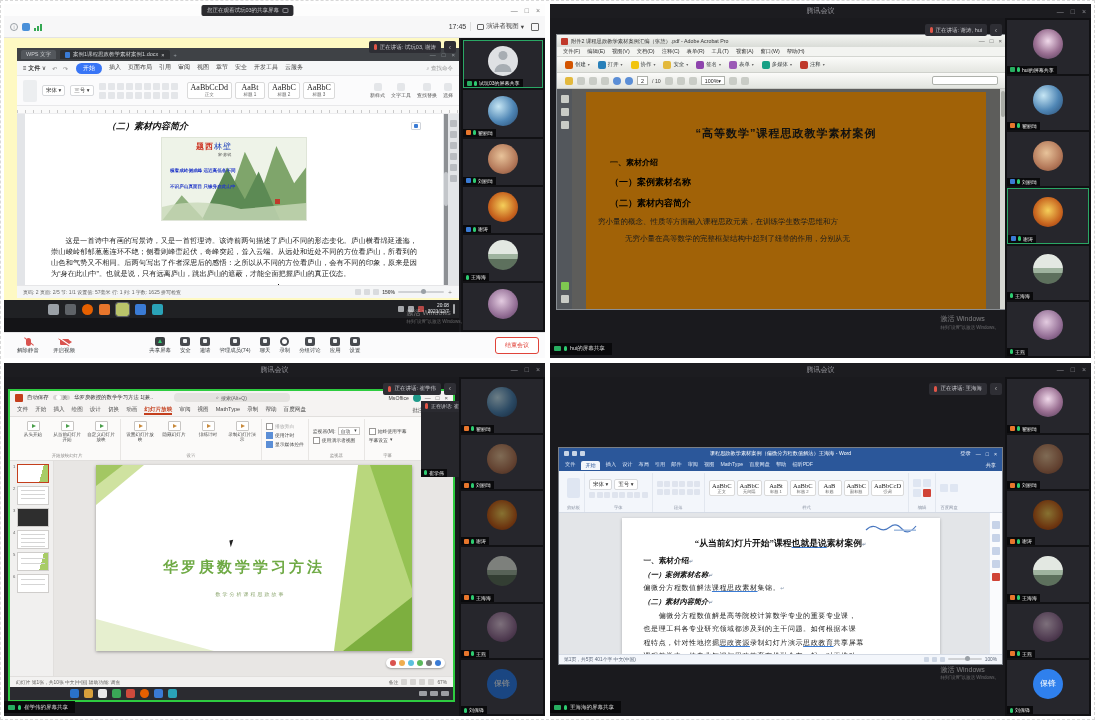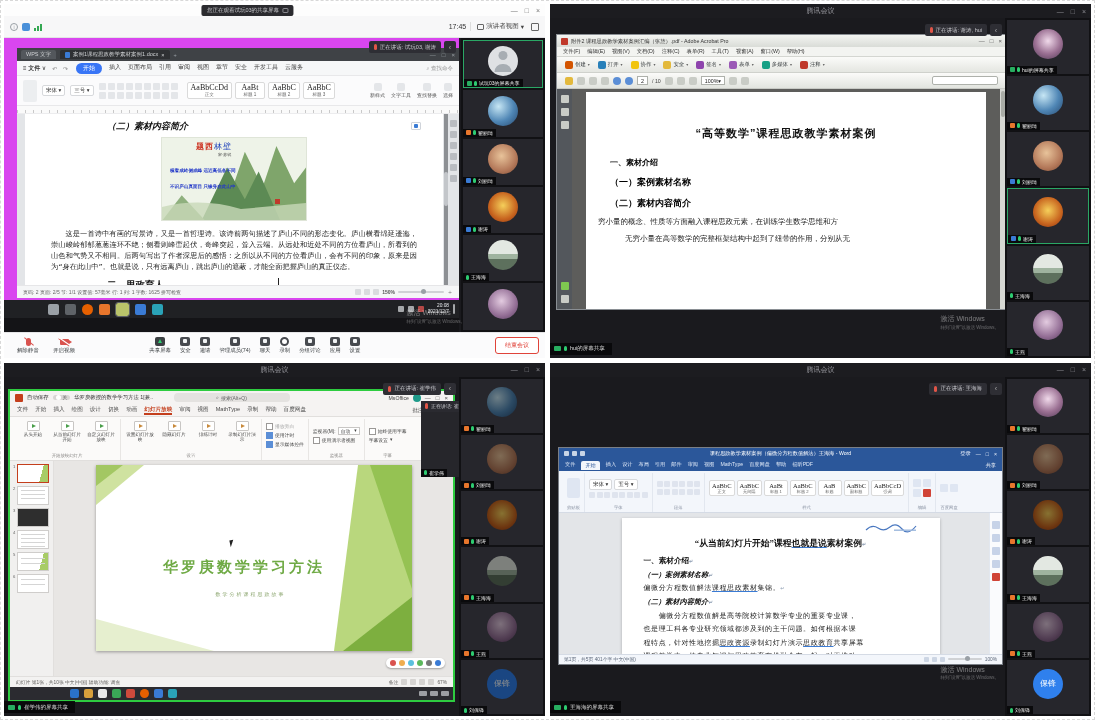--- a/index.html
+++ b/index.html
@@ -49,21 +49,21 @@
 .q1-toolbar{position:absolute;top:12px;left:0;right:0;height:22px;background:#f7f7f8;border-bottom:1px solid #e3e3e5;display:flex;align-items:center;padding:0 6px;gap:4px;z-index:3}
 .ic-info{width:8px;height:8px;border:1px solid #9aa0a6;border-radius:50%;color:#9aa0a6;font-size:5px;display:flex;align-items:center;justify-content:center}
 .ic-shield{width:8px;height:8px;background:#4a90d9;border-radius:2px}
 .ic-signal{display:flex;align-items:flex-end;gap:1px;height:8px}
 .ic-signal i{width:2px;background:#34a853;display:block}
 .q1-sp{flex:1}
 .q1-time{font-size:7px;color:#333}
 .viewchip{display:flex;align-items:center;gap:2px;font-size:6.5px;color:#444;border-left:1px solid #ddd;padding-left:6px}
 .vc-ic{width:7px;height:6px;border:1px solid #666;border-radius:1px}
 .fs-ic{width:8px;height:8px;border:1px solid #666;border-radius:1px;margin-left:3px}
-.q1-stage{position:absolute;top:34px;left:0;right:86px;bottom:26px;background:#d946ef}
+.q1-stage{position:absolute;top:34px;left:0;right:86px;bottom:26px;background:#fef9c3}
 .q1-taskbar{position:absolute;left:0;right:0;top:262px;height:18px;background:#202124;display:flex;align-items:center;padding-left:44px;gap:6px}
 .tk{width:11px;height:11px;border-radius:2px}
 .tk.big{width:13px;height:13px;outline:1px solid #5f6368}
 .tktray{margin-left:auto;display:flex;align-items:center;gap:4px;padding-right:4px}
 .tkg{width:6px;height:6px;background:#c7c9cc;border-radius:1px;opacity:.8}
 .tktime{color:#e8eaed;font-size:4.8px;line-height:1.3;text-align:right}
 .q1-dark{position:absolute;left:0;right:0;top:280px;bottom:0;background:#141417}
 .q1-ctrl{position:absolute;left:0;right:0;bottom:0;height:26px;background:#fbfbfc;border-top:1px solid #e5e5e7;display:flex;align-items:center;padding:0 6px;z-index:10}
 .cl-item{width:36px;text-align:center;position:relative}
 .mic-ic{width:5px;height:8px;background:#d9534f;border-radius:2.5px;margin:1px auto 1px;position:relative}
@@ -109,21 +109,21 @@
 .wdocarea{flex:1;background:#75787c;position:relative;overflow:hidden}
 .wpage{position:absolute;left:8px;right:16px;top:0;bottom:0;background:#fff;padding:6px 26px 0;overflow:hidden}
 .dh1{font-family:"Liberation Serif",serif;font-weight:bold;font-size:9px;color:#111;text-indent:56px;font-style:italic}
 .poem{position:relative;width:146px;height:84px;margin:4px auto;overflow:hidden;border:1px solid #dfe5d8}
 .poem svg{position:absolute;inset:0}
 .poem .pt{position:absolute;left:34px;top:3px;font-weight:normal;font-size:8px;letter-spacing:1px}
 .poem .pt b{color:#cc3322}.poem .pt i{color:#2244bb;font-style:normal}
 .poem .pa{position:absolute;left:56px;top:14px;font-size:4px;color:#444}
 .poem .pl{position:absolute;left:8px;font-size:4.6px;font-weight:bold;color:#2238c8;white-space:nowrap}
 .poem .seal{position:absolute;right:26px;bottom:16px;width:5px;height:5px;background:#c0392b}
-.dbody{font-family:Liberation Mono, monospace;font-size:7.2px;line-height:1.55;color:#1c1c1c;text-align:justify;text-indent:2em;margin-top:8px}
+.dbody{font-family:Liberation Sans, sans-serif;font-size:7.2px;line-height:1.55;color:#1c1c1c;text-align:justify;text-indent:2em;margin-top:14px}
 .dh2{font-family:"Liberation Serif",serif;font-weight:bold;font-size:9.5px;color:#111;text-indent:56px;margin-top:5px;position:relative}
 .ibeam{position:absolute;left:62%;top:-1px;width:1px;height:10px;background:#222}
 .wcm{position:absolute;right:22px;top:8px;width:10px;height:8px;background:#fff;border:1px solid #d0d4da;border-radius:1px;display:flex;align-items:center;justify-content:center}
 .wcm i{width:4px;height:4px;background:#3a7bd5;border-radius:1px}
 .wside{position:absolute;right:2px;top:6px;display:flex;flex-direction:column;gap:4px}
 .wside i{width:7px;height:7px;background:#b9bcc1;border-radius:1px}
 .wscroll{position:absolute;right:11px;top:0;bottom:0;width:4px;background:#8d9094}
 .wscroll::after{content:"";position:absolute;right:0;top:34%;width:4px;height:34px;background:#c3c6ca;border-radius:2px}
 .wstatus{height:13px;background:#f5f6f7;border-top:1px solid #e6e6e8;display:flex;align-items:center;padding:0 6px;font-size:5px;color:#666;white-space:nowrap}
 .wsr{margin-left:auto;display:flex;align-items:center;gap:3px}
@@ -145,21 +145,21 @@
 .ag.gold{background:#e3b93c}.ag.blue{background:#5b8ed6;border-radius:50%}
 .abox{background:#fff;border:1px solid #aeb1ab;font-size:5.3px;color:#222;padding:0 3px;height:9px;display:flex;align-items:center}
 .alab{font-size:5.3px;color:#444}
 .asearch{margin-left:auto;width:66px;height:9px;background:#fff;border:1px solid #aeb1ab;border-radius:2px}
 .abody{flex:1;display:flex;min-height:0}
 .arail{width:15px;background:#53575c;display:flex;flex-direction:column;align-items:center;gap:5px;padding-top:6px}
 .arail i{width:8px;height:8px;background:#c9ccc6;border-radius:1px}
 .arail .sp{flex:1}
 .arail .leaf{background:#7ec850}
 .acanvas{flex:1;background:#5d5d5b;position:relative;overflow:hidden}
-.apage{position:absolute;left:14px;right:14px;top:3px;bottom:0;background:#ffffff;padding:34px 24px 0;overflow:hidden}
+.apage{position:absolute;left:14px;right:14px;top:3px;bottom:0;background:#a16207;padding:34px 24px 0;overflow:hidden}
 .apage .t{font-size:11px;font-weight:bold;color:#111;text-align:center;letter-spacing:1px;white-space:nowrap}
 .apage .s1{font-size:8px;font-weight:bold;margin-top:16px}
 .apage .s2{font-size:9px;font-weight:bold;margin-top:8px}
 .apage .p{font-family:"Liberation Serif",serif;font-size:7.5px;margin-top:7px;color:#1c1c1c;white-space:nowrap}
 .ascroll{width:6px;background:#d6d8d3;position:relative}
 .ascroll::after{content:"";position:absolute;left:1px;top:2px;width:4px;height:26px;background:#a9aca6;border-radius:2px}
 
 .pframe{position:absolute;left:4px;top:26px;right:90px;bottom:14px;border:2px solid #2ecc40;display:flex;flex-direction:column;background:#f5f3f2}
 .ptitle{height:14px;background:#f5f3f2;display:flex;align-items:center;gap:4px;padding:0 5px;font-size:5.4px;color:#333;white-space:nowrap}
 .ppticon{width:8px;height:8px;background:#c43e1c;border-radius:1px;flex:none}

